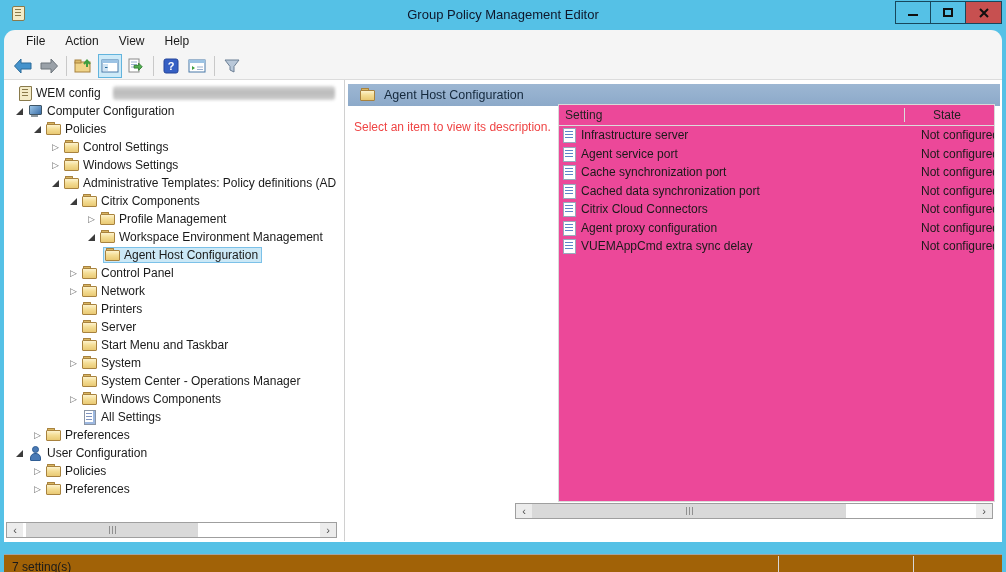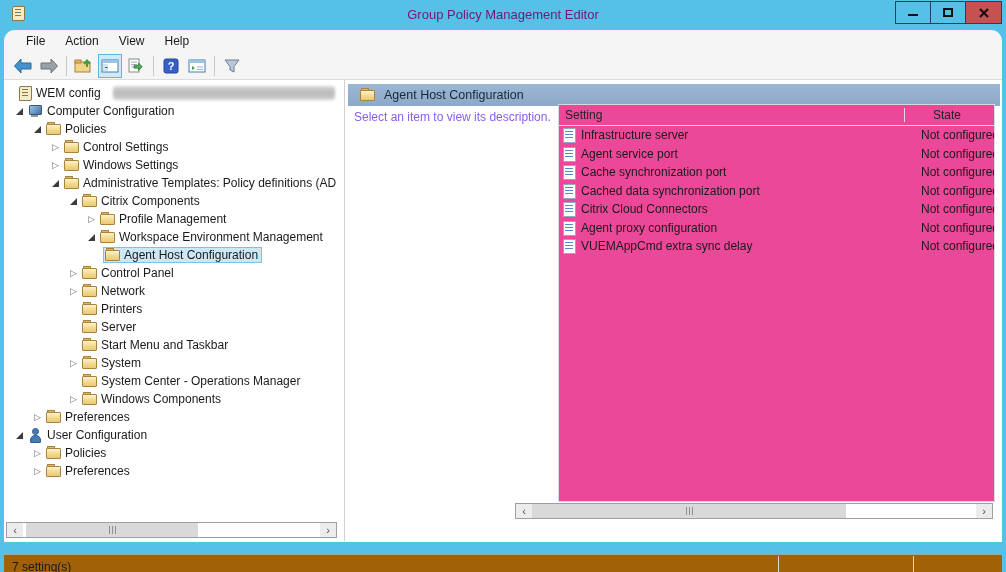--- a/index.html
+++ b/index.html
@@ -2,21 +2,21 @@
 <html><head>
 <meta charset="utf-8">
 <style>
   html,body{margin:0;padding:0;background:#2b2b2b;}
   .window{position:relative;width:1006px;height:572px;background:#55c1e6;
     font-family:"Liberation Sans","DejaVu Sans",sans-serif;font-size:12px;color:#1a1a1a;
     overflow:hidden;}
   
   .titlebar{position:absolute;left:0;top:0;width:100%;height:30px;}
   .app-icon{position:absolute;left:10px;top:6px;width:18px;height:18px;}
-  .win-title{position:absolute;left:0;right:0;top:7px;text-align:center;font-size:13px;color:#701a75;}
+  .win-title{position:absolute;left:0;right:0;top:7px;text-align:center;font-size:13px;color:#0f172a;}
   .winbtns{position:absolute;right:4px;top:1px;display:flex;}
   .wbtn{width:34px;height:21px;border:1px solid #17475c;margin-left:-1px;display:flex;align-items:center;justify-content:center;background:#55c1e6;cursor:default;}
   .wbtn.close{background:#c75050;width:35px;}
   
   .body{position:absolute;left:4px;top:30px;width:998px;height:397px;background:#f5f5f5;border-radius:11px;}
   .menubar{position:absolute;left:0;top:0;width:100%;height:22px;display:flex;align-items:center;padding-left:12px;box-sizing:border-box;}
   .menu-item{padding:2px 10px;}
   .toolbar{position:absolute;left:0;top:22px;width:100%;height:28px;display:flex;align-items:center;padding-left:6px;box-sizing:border-box;border-bottom:1px solid #dcdcdc;}
   .tbtn{width:24px;height:24px;display:flex;align-items:center;justify-content:center;margin:0 1px;}
   .tbtn.toggled{background:#cdeaf8;border:1px solid #62b4dd;box-sizing:border-box;}
@@ -47,21 +47,21 @@
   .user-ico::before{content:"";position:absolute;left:4px;top:0;width:5px;height:5px;border-radius:50%;background:#4a7ab5;border:1px solid #2f5d94;}
   .user-ico::after{content:"";position:absolute;left:2px;top:7px;width:9px;height:6px;border-radius:5px 5px 1px 1px;background:#4a7ab5;border:1px solid #2f5d94;}
   .gpo::before{content:"";position:absolute;left:2px;top:0;width:11px;height:13px;background:#f4ecc8;border:1px solid #897a4b;border-radius:2px 0 2px 0;}
   .gpo::after{content:"";position:absolute;left:5px;top:3px;width:6px;height:8px;background:repeating-linear-gradient(180deg,#8a7a4a 0 1px,transparent 1px 3px);}
   .allset::before{content:"";position:absolute;left:2px;top:0;width:10px;height:13px;background:#fff;border:1px solid #8a95a5;box-shadow:inset -2px -2px 0 #9db8e0;}
   .allset::after{content:"";position:absolute;left:4px;top:3px;width:6px;height:7px;background:repeating-linear-gradient(180deg,#7f94c0 0 1px,transparent 1px 3px);}
   
   .right-pane{position:absolute;left:342px;top:0;width:656px;height:461px;background:#fff;overflow:hidden;}
   .pane-header{position:absolute;left:2px;right:2px;top:4px;height:22px;background:linear-gradient(180deg,#9db7d3,#8ca9c9);display:flex;align-items:center;padding-left:12px;box-sizing:border-box;}
   .pane-title{margin-left:8px;font-size:12.5px;color:#14283c;}
-  .descr{position:absolute;left:8px;top:30px;width:200px;line-height:14px;color:#8b5cf6;}
+  .descr{position:absolute;left:8px;top:40px;width:200px;line-height:14px;color:#ef4444;}
   .listbox{position:absolute;left:212px;top:24px;right:7px;height:398px;border:1px solid #d9d9d9;background:#ec4899;overflow:hidden;box-sizing:border-box;}
   .lheader{display:flex;height:20px;align-items:center;border-bottom:1px solid #dcdcdc;color:#222;}
   .hset{flex:0 0 346px;padding-left:6px;border-right:1px solid #dcdcdc;box-sizing:border-box;}
   .hstate{padding-left:28px;}
   .lrow{display:flex;height:18.5px;align-items:center;padding-left:4px;white-space:nowrap;}
   .setic{display:inline-block;position:relative;width:13px;height:14px;flex:0 0 13px;margin-right:5px;}
   .setic::before{content:"";position:absolute;left:0;top:0;width:11px;height:13px;background:#fff;border:1px solid #98a8bc;}
   .setic::after{content:"";position:absolute;left:2px;top:3px;width:8px;height:8px;background:repeating-linear-gradient(180deg,#5b87c9 0 1px,transparent 1px 3px);}
   .sname{flex:0 0 330px;overflow:hidden;}
   .sstate{padding-left:10px;}
@@ -320,20 +320,27 @@
           </div>
 
           <div class="trow lvl4">
             <span class="exp c"></span>
             <span class="core">
                 <span class="ico folder"></span>
                 <span class="lbl">Windows Components</span>
               </span>
           </div>
 
+          <div class="trow lvl4">
+            <span class="exp"></span>
+            <span class="core">
+                <span class="ico allset"></span>
+                <span class="lbl">All Settings</span>
+              </span>
+          </div>
 
           <div class="trow lvl2">
             <span class="exp c"></span>
             <span class="core">
                 <span class="ico folder"></span>
                 <span class="lbl">Preferences</span>
               </span>
           </div>
 
           <div class="trow lvl1">

